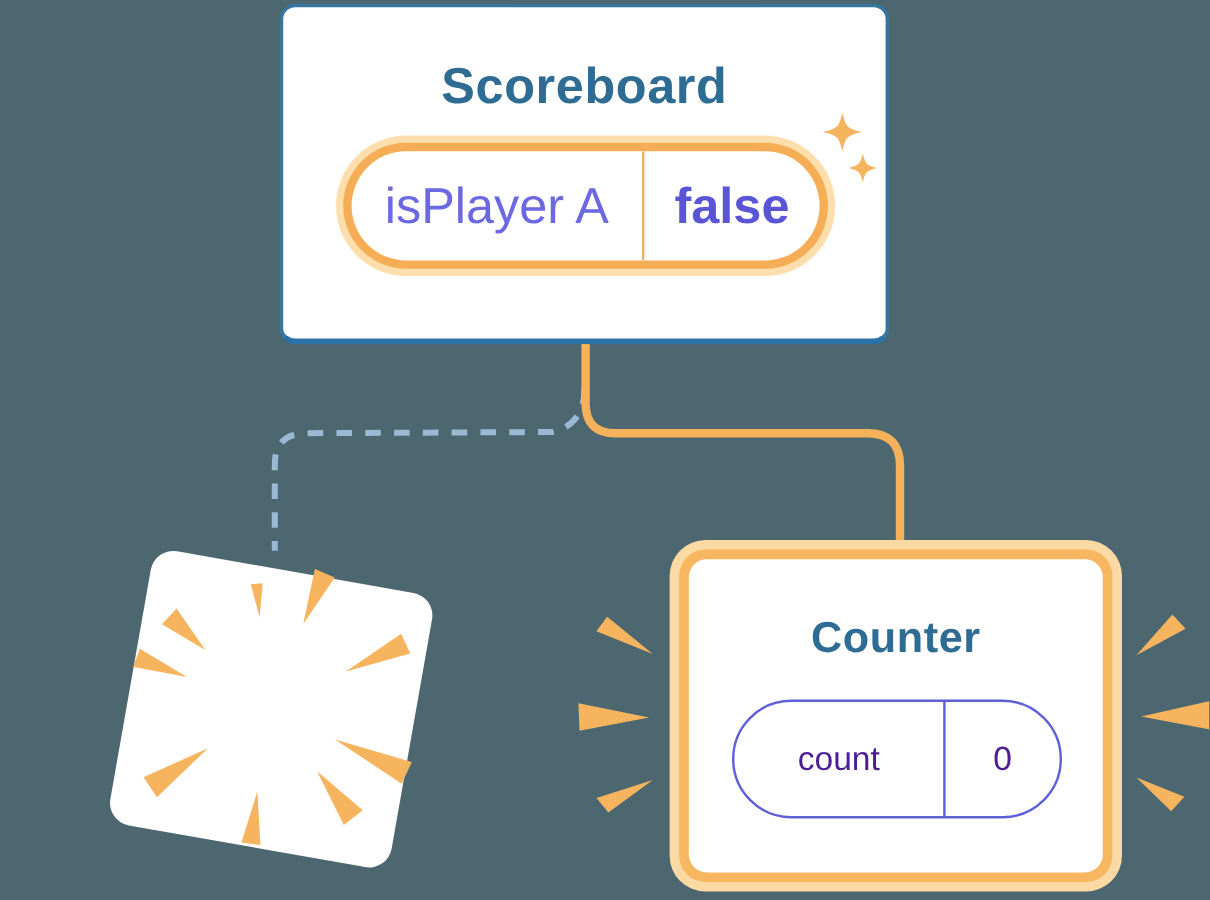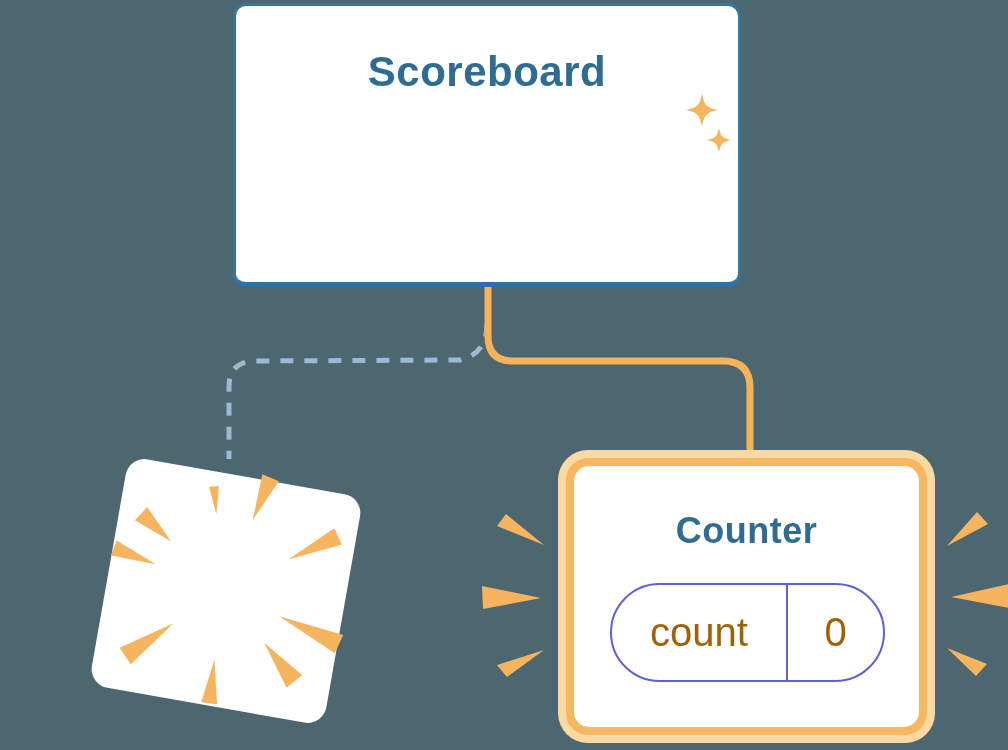--- a/index.html
+++ b/index.html
@@ -58,21 +58,21 @@
     color:#2F6C93;letter-spacing:.5px;z-index:3;
   }
   .counter-pill{
     position:absolute;left:610px;top:583px;width:275px;height:99px;
     box-sizing:border-box;border:2px solid #5F5FD7;border-radius:50px;
     background:#ffffff;display:flex;overflow:hidden;z-index:3;
   }
   .ct-cell-name{width:174px;border-right:2px solid #5F5FD7;}
   .ct-cell-value{flex:1;}
   .counter-pill .state-name,.counter-pill .state-value{
-    font-size:40px;font-weight:400;color:#a16207;
+    font-size:28px;font-weight:400;color:#4c1d95;
   }
 
   
   .destroyed-card{
     position:absolute;left:107px;top:475px;width:238px;height:232px;
     background:#ffffff;border-radius:19px;transform:rotate(10deg);z-index:2;
   }
 </style>
 </head>
 <body>
@@ -80,20 +80,32 @@
 <div class="canvas">
 
   <svg class="layer" style="z-index:1" viewBox="0 0 1008 750">
     <path d="M487,324 C487,344 478,356 460,360 L254,361 Q229,362 229,387 L229,459" fill="none" stroke="#9BB9D2" stroke-width="5" stroke-dasharray="13 11" stroke-linecap="butt"></path>
     <path d="M488,283 L488,336 Q488,361 513,361 L723,361 Q750,361 750,388 L750,453" fill="none" stroke="#F5B25A" stroke-width="7" stroke-linecap="round"></path>
   </svg>
 
   <div class="scoreboard-card"></div>
   <div class="scoreboard-title">Scoreboard</div>
 
+  <div class="pill-outer scoreboard-pill">
+    <div class="pill-inner">
+      <div class="pill-content">
+        <div class="pill-cell sb-cell-name">
+          <span class="state-name">isPlayer A</span>
+        </div>
+        <div class="pill-cell sb-cell-value">
+          <span class="state-value">false</span>
+        </div>
+      </div>
+    </div>
+  </div>
 
   <div class="destroyed-card"></div>
 
   <div class="counter-halo">
     <div class="counter-border">
       <div class="counter-content"></div>
     </div>
   </div>
   <div class="counter-title">Counter</div>
 

